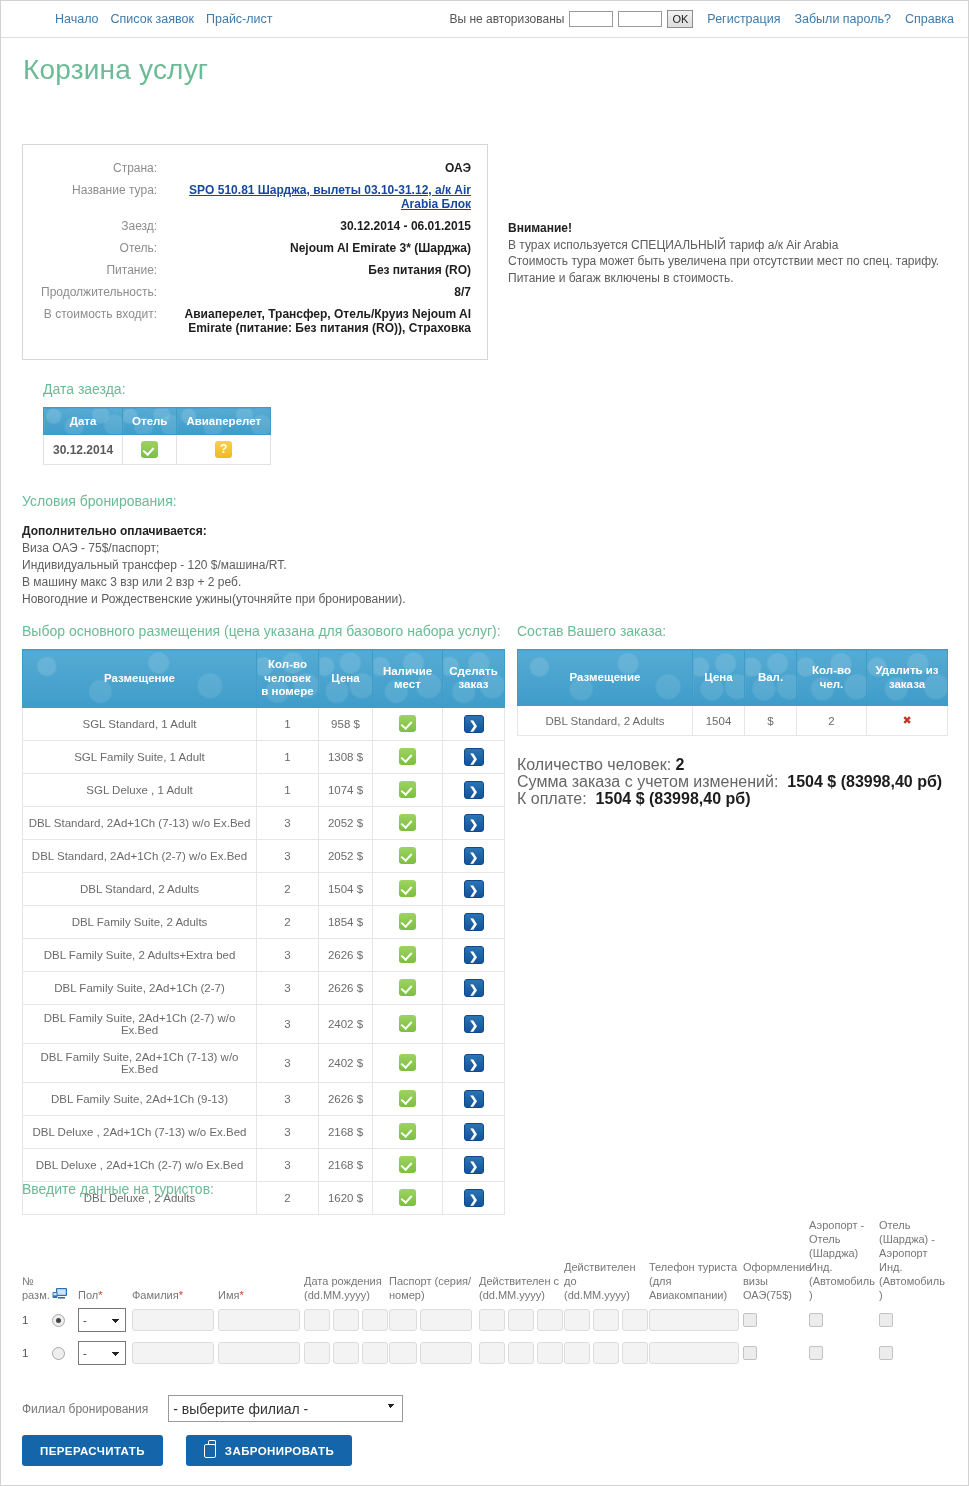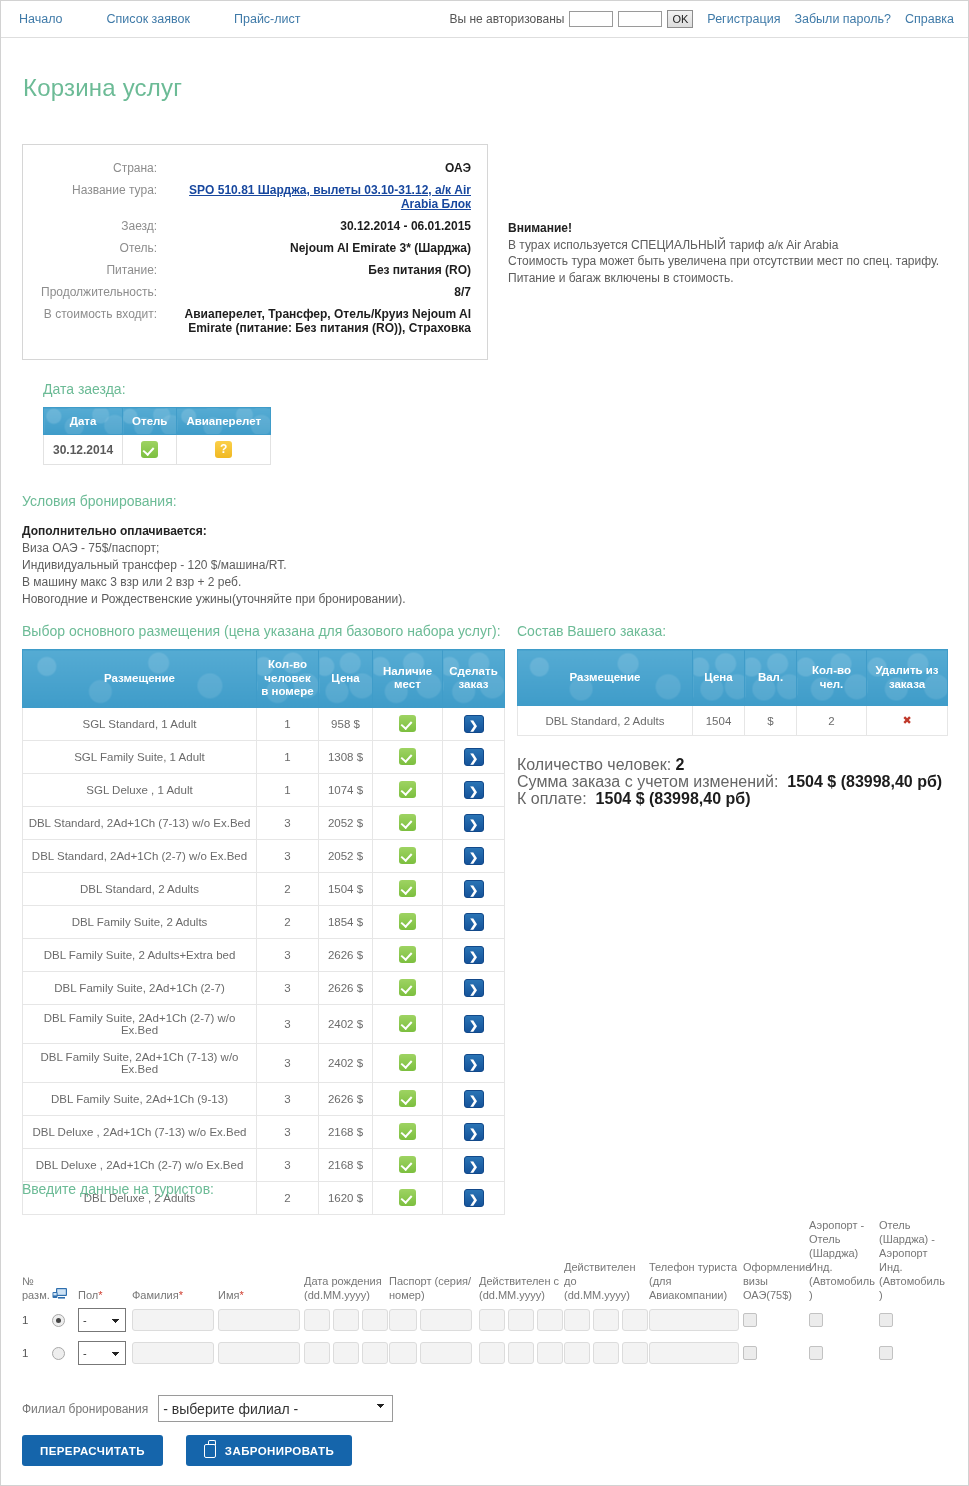--- a/index.html
+++ b/index.html
@@ -23,21 +23,21 @@
 
   
   .topbar {
     height: 37px;
     border-bottom: 1px solid #dedede;
     display: flex;
     align-items: center;
     padding: 0 14px 0 18px;
     background: #fff;
   }
-  .topnav { display:flex; align-items:center; gap:44px; }
+  .topnav { display:flex; align-items:center; gap:12px;margin-left:36px; }
   .topnav a {
     color:#3f7aa8; text-decoration:none; font-size:12.5px;
   }
   .topright {
     margin-left:auto; display:flex; align-items:center; gap:14px;
   }
   .authtext { color:#555; font-size:12px; }
   .authinput {
     width:44px; height:16px; border:1px solid #9a9a9a; background:#fff;
     padding:0; margin:0; font-size:11px;
@@ -46,23 +46,23 @@
     height:18px; min-width:24px; border:1px solid #8d8d8d;
     background:linear-gradient(#f2f2f2,#dcdcdc);
     font-size:11px; color:#222; padding:0 4px; line-height:16px;
     font-family:"Liberation Sans", sans-serif; cursor:pointer;
   }
   .topright a { color:#3f7aa8; text-decoration:none; font-size:12.5px; }
   .auth-group { display:flex; align-items:center; gap:5px; }
 
   
   h1.page-title {
-    margin: 36px 0 0 22px;
+    margin: 16px 0 0 22px;
     font-weight: 400;
-    font-size: 24px;
+    font-size: 28px;
     color: #6cbb96;
     letter-spacing: 0.2px;
   }
 
   
   .tourbox {
     position:absolute; left:21px; top:143px;
     width:466px; height:216px;
     border:1px solid #d6d6d6; background:#fff;
   }
@@ -238,21 +238,21 @@
     border-radius:50%; background:#444;
   }
   .cbx {
     width:14px; height:14px; border:1px solid #c2c2c2; background:#ececec;
     border-radius:2px; cursor:pointer; display:inline-block;
   }
 
   
   .branchrow {
     position:absolute; left:21px; top:1394px;
-    display:flex; align-items:center; gap:10px;
+    display:flex; align-items:center; gap:20px;
   }
   .branchlabel { font-size:12px; color:#777; }
   .branchsel {
     width:235px; height:27px; border:1px solid #9a9a9a; background:#fff;
     font-size:14px; color:#333; font-family:"Liberation Sans", sans-serif;
     -webkit-appearance:none; appearance:none; padding:0 16px 0 4px;
     background-image:linear-gradient(45deg, transparent 50%, #222 50%),
                      linear-gradient(135deg, #222 50%, transparent 50%);
     background-position: calc(100% - 11px) 8px, calc(100% - 7px) 8px;
     background-size: 4px 4px, 4px 4px;

